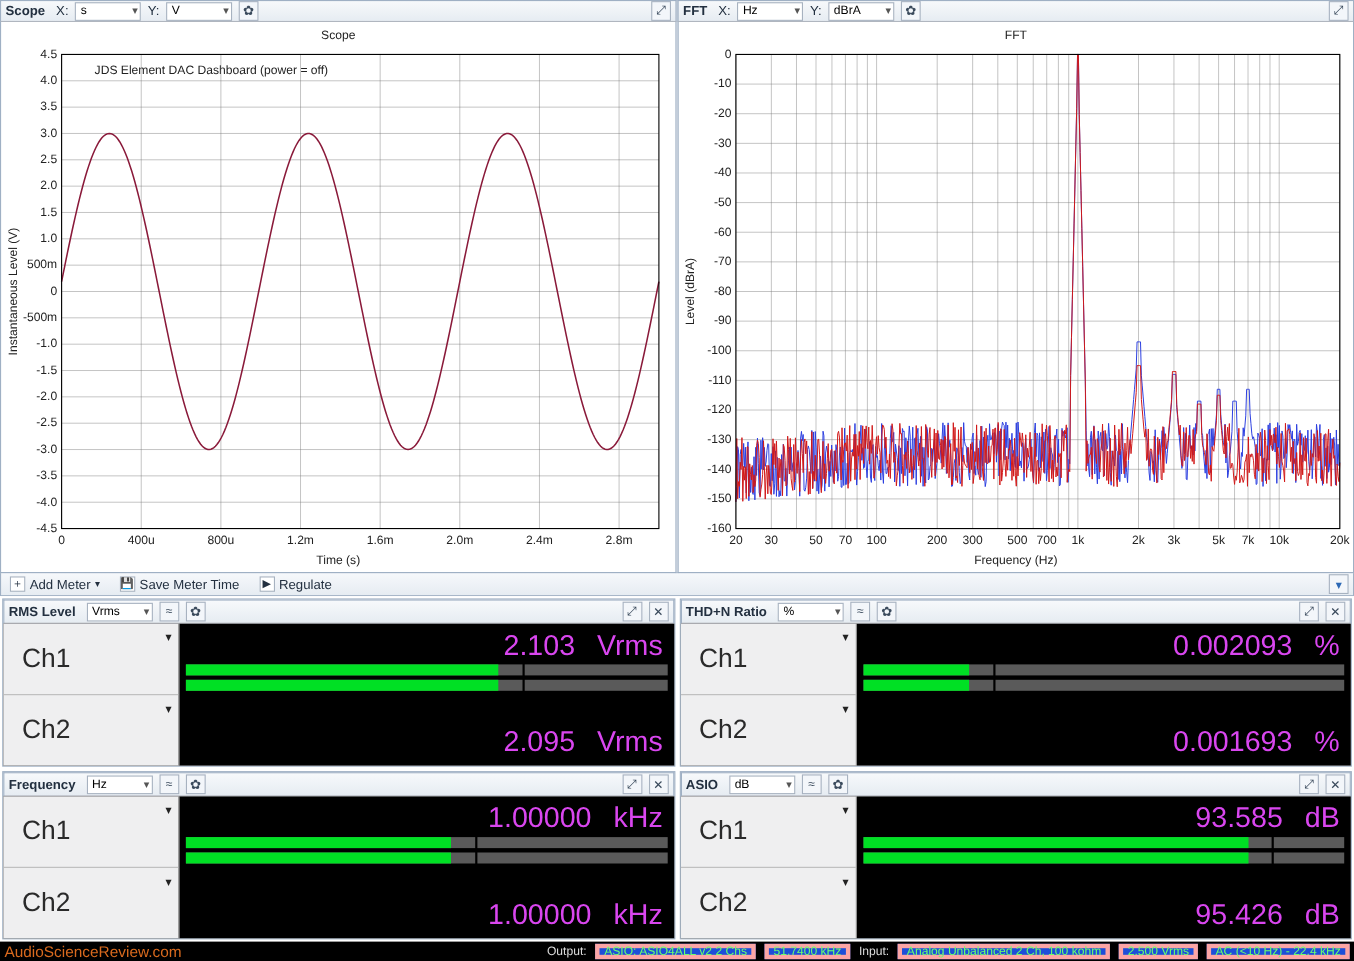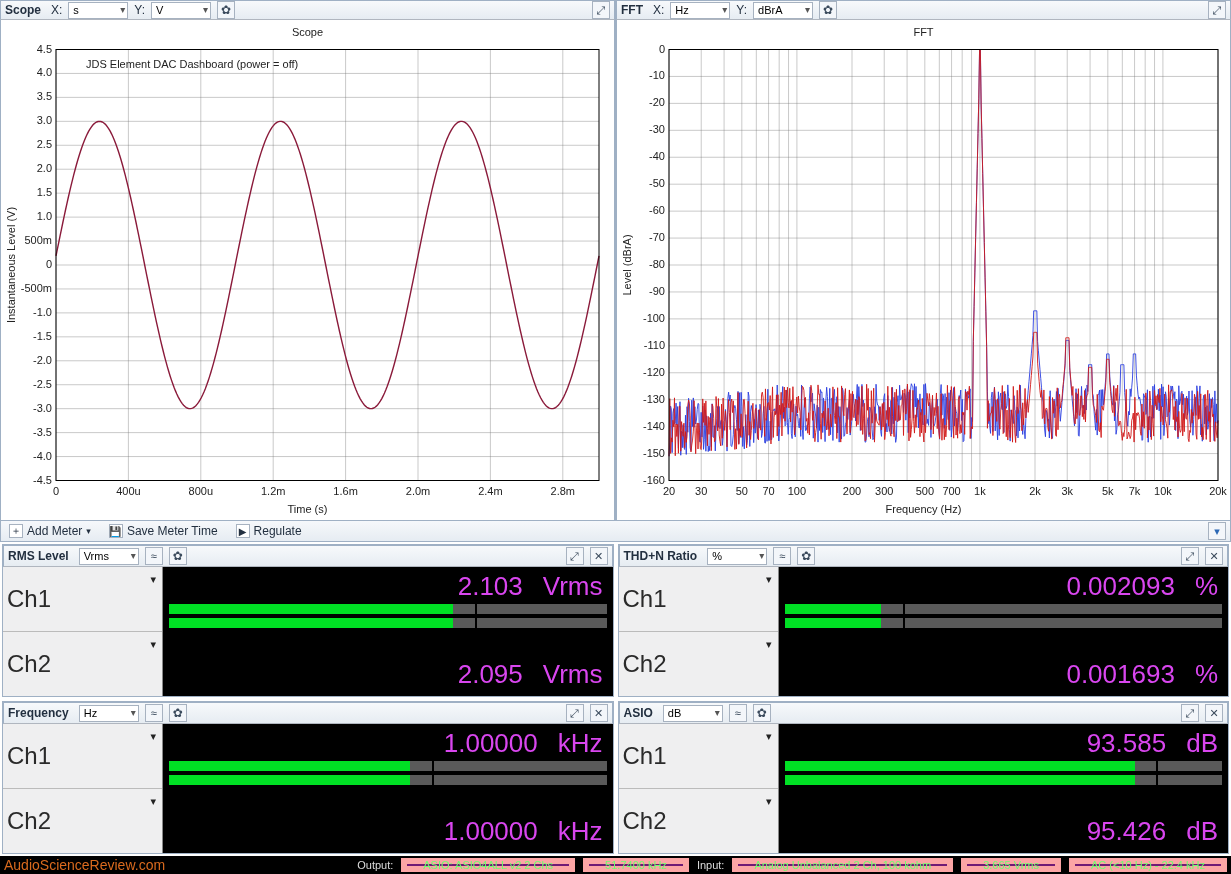--- a/index.html
+++ b/index.html
@@ -128,21 +128,21 @@
   width: 160px;
   background: #efeff0;
   display: flex;
   flex-direction: column;
   border-right: 1px solid #888;
 }
 .ch-cell {
   flex: 1;
   display: flex;
   align-items: center;
-  padding-left: 4px;
+  padding-left: 17px;
   font-size: 24px;
   color: #2a2a2a;
   font-family: "Segoe UI", sans-serif;
   border-bottom: 1px solid #bbb;
   position: relative;
 }
 .ch-cell:last-child { border-bottom: none; }
 .ch-cell::after {
   content: "▾";
   position: absolute;
@@ -211,24 +211,24 @@
   padding: 0 4px;
   gap: 8px;
 }
 .status-watermark {
   color: #d96a1e;
   font-size: 14px;
   text-align: center;
 }
 .status-label { color: #ddd; }
 .status-chip {
-  background: #701a75;
+  background: #1d4ed8;
   color: #6cff6c;
-  border: 6px solid #fca5a5;
-  padding: 0 16px;
+  border: 4px solid #fca5a5;
+  padding: 0 4px;
   height: 14px;
   display: flex;
   align-items: center;
 }
 
 
 .gear { font-size: 12px; line-height: 1; }
 
 
 svg text { font-family: "Segoe UI", sans-serif; font-size: 11px; fill: #222; }
@@ -619,15 +619,15 @@
 </div>
 
 <div class="status-bar">
   <span class="status-watermark">AudioScienceReview.com</span>
   <span class="spacer"></span>
   <span class="status-label">Output:</span>
   <span class="status-chip">ASIO: ASIO4ALL v2 2 Chs</span>
   <span class="status-chip">51.7400 kHz</span>
   <span class="status-label">Input:</span>
   <span class="status-chip">Analog Unbalanced 2 Ch, 100 kohm</span>
-  <span class="status-chip">3.665 Vrms</span>
+  <span class="status-chip">2.500 Vrms</span>
   <span class="status-chip">AC (&lt;10 Hz) - 22.4 kHz</span>
 </div>
 
 </body></html>

